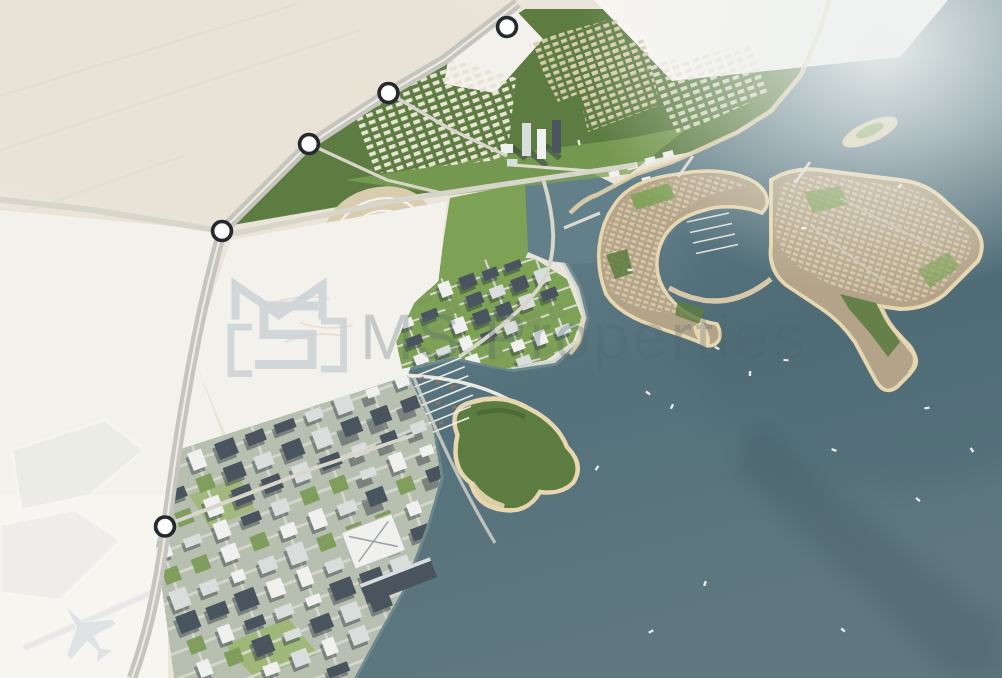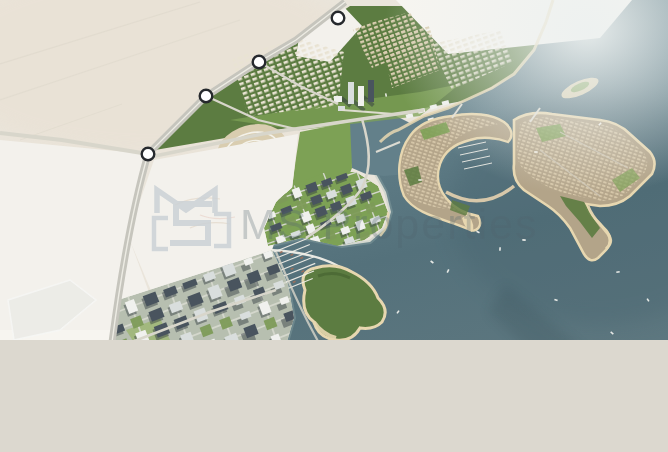--- a/index.html
+++ b/index.html
@@ -1,16 +1,16 @@
 <!DOCTYPE html>
 <html style="--sand: #eae5db; --sandPale: #f3f1ec; --sandBright: #f7f5f0; --desertShade: #e0dacd; --seaTop: #7e969b; --seaMid: #63808a; --seaDeep: #54717b; --seaEdge: #5f7880; --haze: #edf1f0; --greenDark: #42602f; --green: #5c7c41; --greenLight: #7da155; --lawn: #98b56a; --villaLight: #e9e3d3; --villaBeige: #d9cdb0; --islandBase: #b3a489; --islandRoof: #d7c8aa; --beach: #e7d7b0; --road: #d8d6cb; --roadCasing: #f1efe8; --highway: #c6c5bd; --buildingWhite: #f0f1ee; --buildingLight: #d9dedd; --buildingDark: #49545e; --buildingShadow: #2f383f; --dtBase: #b7bfb0; --street: #d4d7cc; --parkGreen: #7d9b58; --markerFill: #ffffff; --markerRing: #26292d; --wmLogo: #ccd2d6; --wmText: #50646e; --ghostFill: #ebebe7; --ghostLine: #f6f7f5; --streak: #1f333b; --boat: #f4f4f0; --marinaBoat: #a1705a;"><head>
 <meta charset="utf-8">
 <style>
   html,body{margin:0;padding:0;background:#dcd8cf;}
-  .stage{position:relative;width:668px;height:340px;overflow:hidden;
+  .stage{position:relative;width:668px;height:452px;overflow:hidden;
          font-family:"Liberation Sans",sans-serif;background:var(--sand,#eae5db);}
   svg{display:block}
   .wm-text{font-family:"Liberation Sans",sans-serif;font-weight:400;
            letter-spacing:2px;opacity:.28;fill:var(--wmText,#50646e);}
   .s-top{stop-color:var(--seaTop,#7e969b)}
   .s-mid{stop-color:var(--seaMid,#63808a)}
   .s-deep{stop-color:var(--seaDeep,#54717b)}
   .s-low{stop-color:var(--seaEdge,#5f7880)}
   .s-haze0{stop-color:var(--haze,#edf1f0);stop-opacity:.95}
   .s-haze1{stop-color:var(--haze,#edf1f0);stop-opacity:0}

